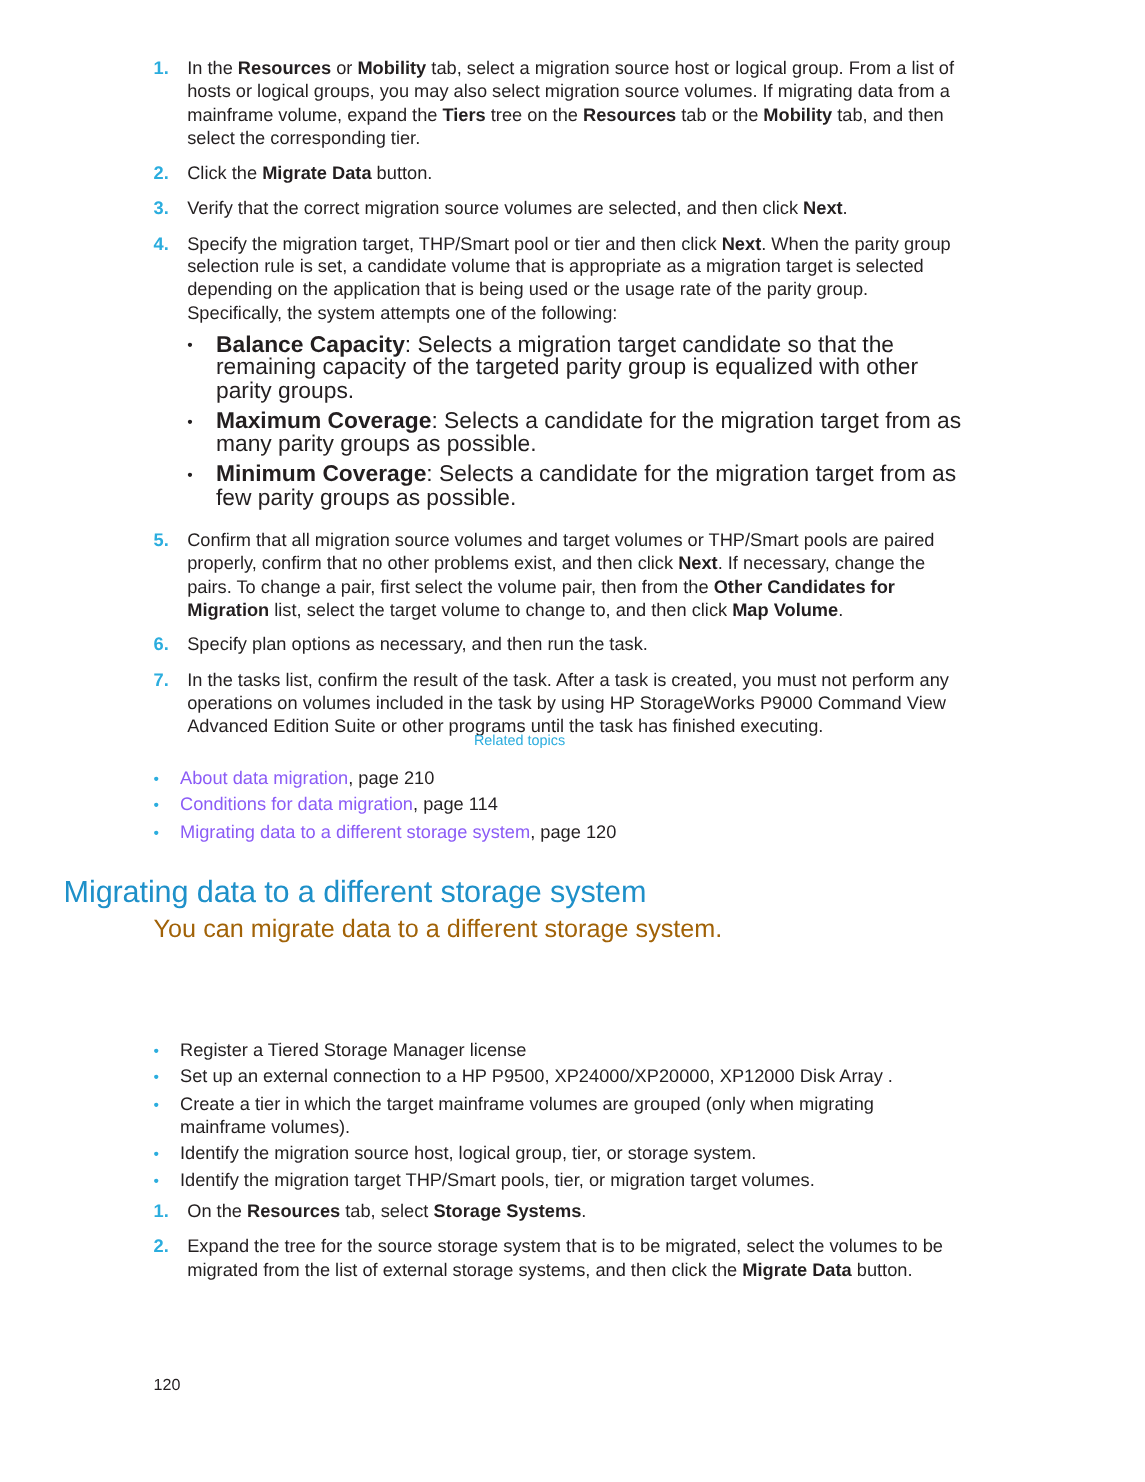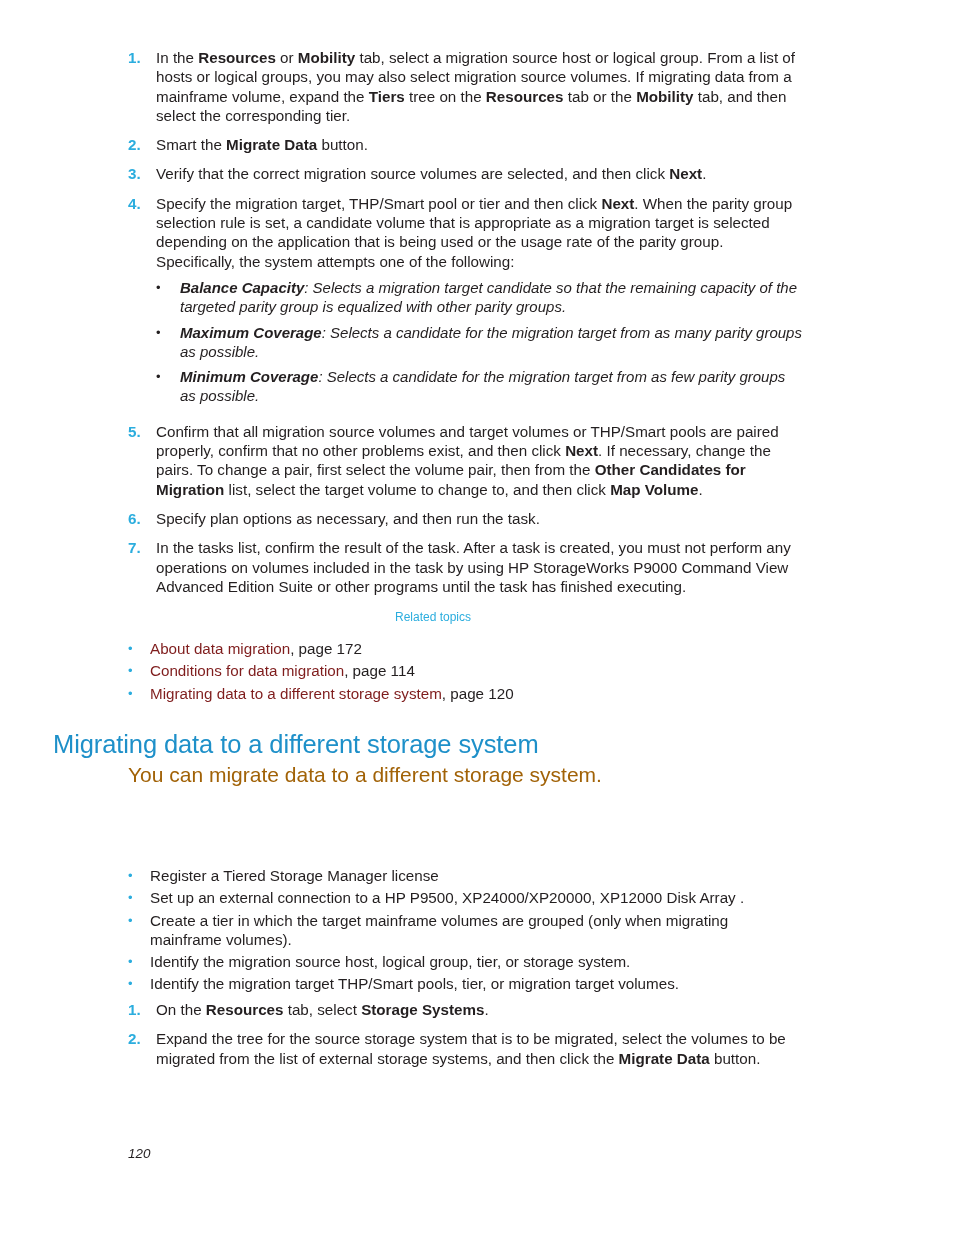--- a/index.html
+++ b/index.html
@@ -66,23 +66,22 @@
   }
   .sub-bullet .dot {
     flex: 0 0 24px;
     width: 24px;
     color: #231f20;
     font-size: 13px;
     line-height: 19.3px;
   }
   .sub-bullet .txt {
     flex: 1 1 auto;
-    font-size: 15px;
-    line-height: 19.3px;
-    font-style: italic;
+    font-size: 19px;
+    line-height: 19.3px;
   }
 
   
   .h-related {
     color: #2badde;
     font-size: 12px;
     line-height: 24px;
     font-weight: normal;
     margin: 0;
     text-align: center;
@@ -115,56 +114,56 @@
     color: #2badde;
     font-size: 13px;
     line-height: 19.3px;
   }
   .bullet-row .txt {
     flex: 1 1 auto;
     font-size: 15.2px;
     line-height: 19.3px;
   }
   a.doc-link {
-    color: #7f1d1d;
+    color: #8b5cf6;
     text-decoration: none;
     margin-top: 12px;
   }
 
   
   .block { position: absolute; }
 
   
   .footer {
     position: absolute;
     left: 128px;
     top: 1145px;
     font-size: 13.4px;
     line-height: 17px;
     color: #231f20;
     display: flex;
   }
-  .footer .pg { width: 46px; font-style: italic; }
+  .footer .pg { width: 46px; }
 </style>
 </head>
 <body>
 
 <div class="page">
 
   <div class="block steps" style="left:128px; top:48px; width:676px;" id="procedure-steps">
       <div class="step">
         <div class="step-num">1.</div>
         <div class="step-body">
           <div><span>In the </span><span class="bold">Resources</span><span> or </span><span class="bold">Mobility</span><span> tab, select a migration source host or logical group. From a list of hosts or logical groups, you may also select migration source volumes. If migrating data from a mainframe volume, expand the </span><span class="bold">Tiers</span><span> tree on the </span><span class="bold">Resources</span><span> tab or the </span><span class="bold">Mobility</span><span> tab, and then select the corresponding tier.</span></div>
         </div>
       </div>
       <div class="step">
         <div class="step-num">2.</div>
         <div class="step-body">
-          <div><span>Smart the </span><span class="bold">Migrate Data</span><span> button.</span></div>
+          <div><span>Click the </span><span class="bold">Migrate Data</span><span> button.</span></div>
         </div>
       </div>
       <div class="step">
         <div class="step-num">3.</div>
         <div class="step-body">
           <div><span>Verify that the correct migration source volumes are selected, and then click </span><span class="bold">Next</span><span>.</span></div>
         </div>
       </div>
       <div class="step">
         <div class="step-num">4.</div>
@@ -204,21 +203,21 @@
           <div><span>In the tasks list, confirm the result of the task. After a task is created, you must not perform any operations on volumes included in the task by using HP StorageWorks P9000 Command View Advanced Edition Suite or other programs until the task has finished executing.</span></div>
         </div>
       </div>
     </div>
 
   <div class="block" style="left:53px; top:605px; width:760px;">
     <div class="h-related">Related topics</div>
     <div class="bullets" style="margin-top:10px; margin-left:75px;" id="related-topics-list">
         <div class="bullet-row">
           <span class="dot">•</span>
-          <span class="txt"><a class="doc-link" href="#">About data migration</a><span>, page 172</span></span>
+          <span class="txt"><a class="doc-link" href="#">About data migration</a><span>, page 210</span></span>
         </div>
         <div class="bullet-row">
           <span class="dot">•</span>
           <span class="txt"><a class="doc-link" href="#">Conditions for data migration</a><span>, page 114</span></span>
         </div>
         <div class="bullet-row">
           <span class="dot">•</span>
           <span class="txt"><a class="doc-link" href="#">Migrating data to a different storage system</a><span>, page 120</span></span>
         </div>
       </div>

